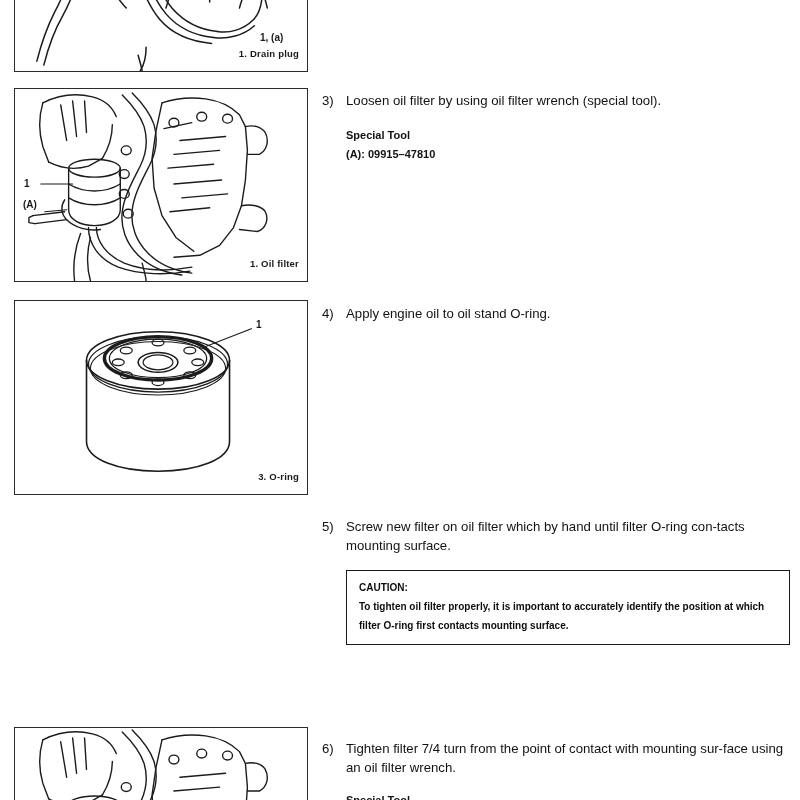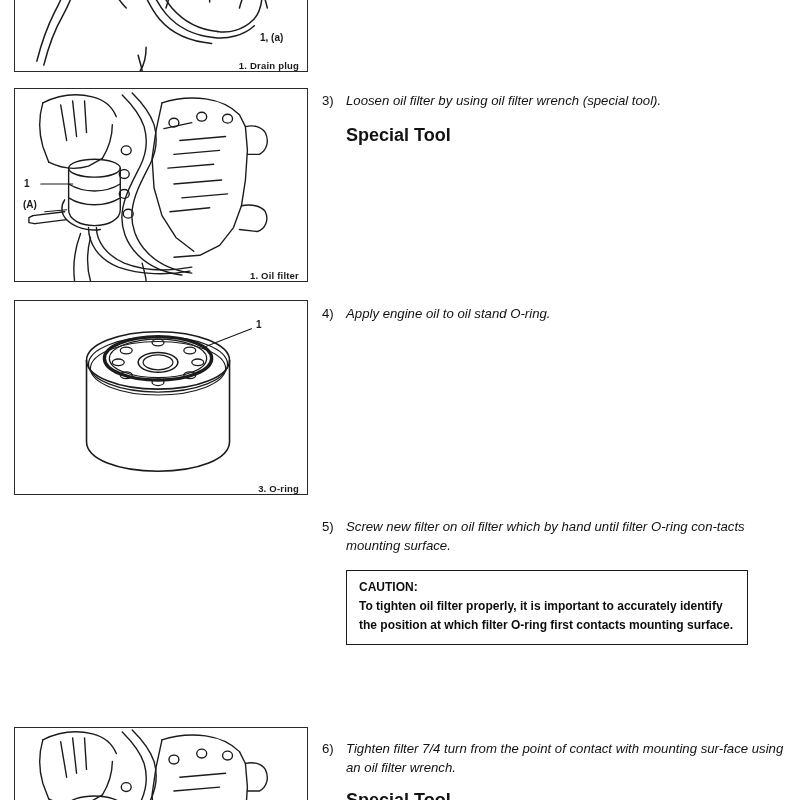--- a/index.html
+++ b/index.html
@@ -35,21 +35,21 @@
     inset: 0;
   }
   .figure-art svg {
     display: block;
     width: 100%;
     height: 100%;
   }
   .fig-caption {
     position: absolute;
     right: 8px;
-    bottom: 0;
+    bottom: 12px;
     font-size: 9.5px;
     font-weight: bold;
     color: #1a1a1a;
     letter-spacing: 0.2px;
     white-space: nowrap;
     margin-left: 6px;
   }
   .fig-callout {
     position: absolute;
     font-size: 10px;
@@ -71,42 +71,41 @@
     display: flex;
     align-items: flex-start;
   }
   .step-num {
     width: 24px;
     flex: 0 0 24px;
     font-size: 13.2px;
   }
   .step-body {
     flex: 1 1 auto;
-    font-style: italic;
   }
   .tool-block {
     margin-top: 15px;
     margin-left: 24px;
     font-weight: bold;
-    font-size: 18px;
+    font-size: 11px;
     line-height: 19px;
   }
 
   
   .caution-box {
     position: absolute;
     left: 346px;
     top: 570px;
-    width: 402px;
+    width: 444px;
     box-sizing: border-box;
     border: 1.6px solid #1a1a1a;
     background: #ffffff;
     padding: 7px 10px 9px 12px;
     font-weight: bold;
-    font-size: 12px;
+    font-size: 10px;
     line-height: 19px;
     color: #0d0d0d;
   }
   .caution-title {
     display: block;
   }
 </style>
 </head>
 <body>
 
@@ -284,20 +283,21 @@
     </div>
   </div>
 
   <div class="step" style="top:92px;">
     <div class="step-row">
       <div class="step-num">3)</div>
       <div class="step-body">Loosen oil filter by using oil filter wrench (special tool).</div>
     </div>
     <div class="tool-block">
       <div>Special Tool</div>
+      <div>(A): 09915–47810</div>
     </div>
   </div>
 
   <div class="step" style="top:305px;">
     <div class="step-row">
       <div class="step-num">4)</div>
       <div class="step-body">Apply engine oil to oil stand O-ring.</div>
     </div>
   </div>
 

